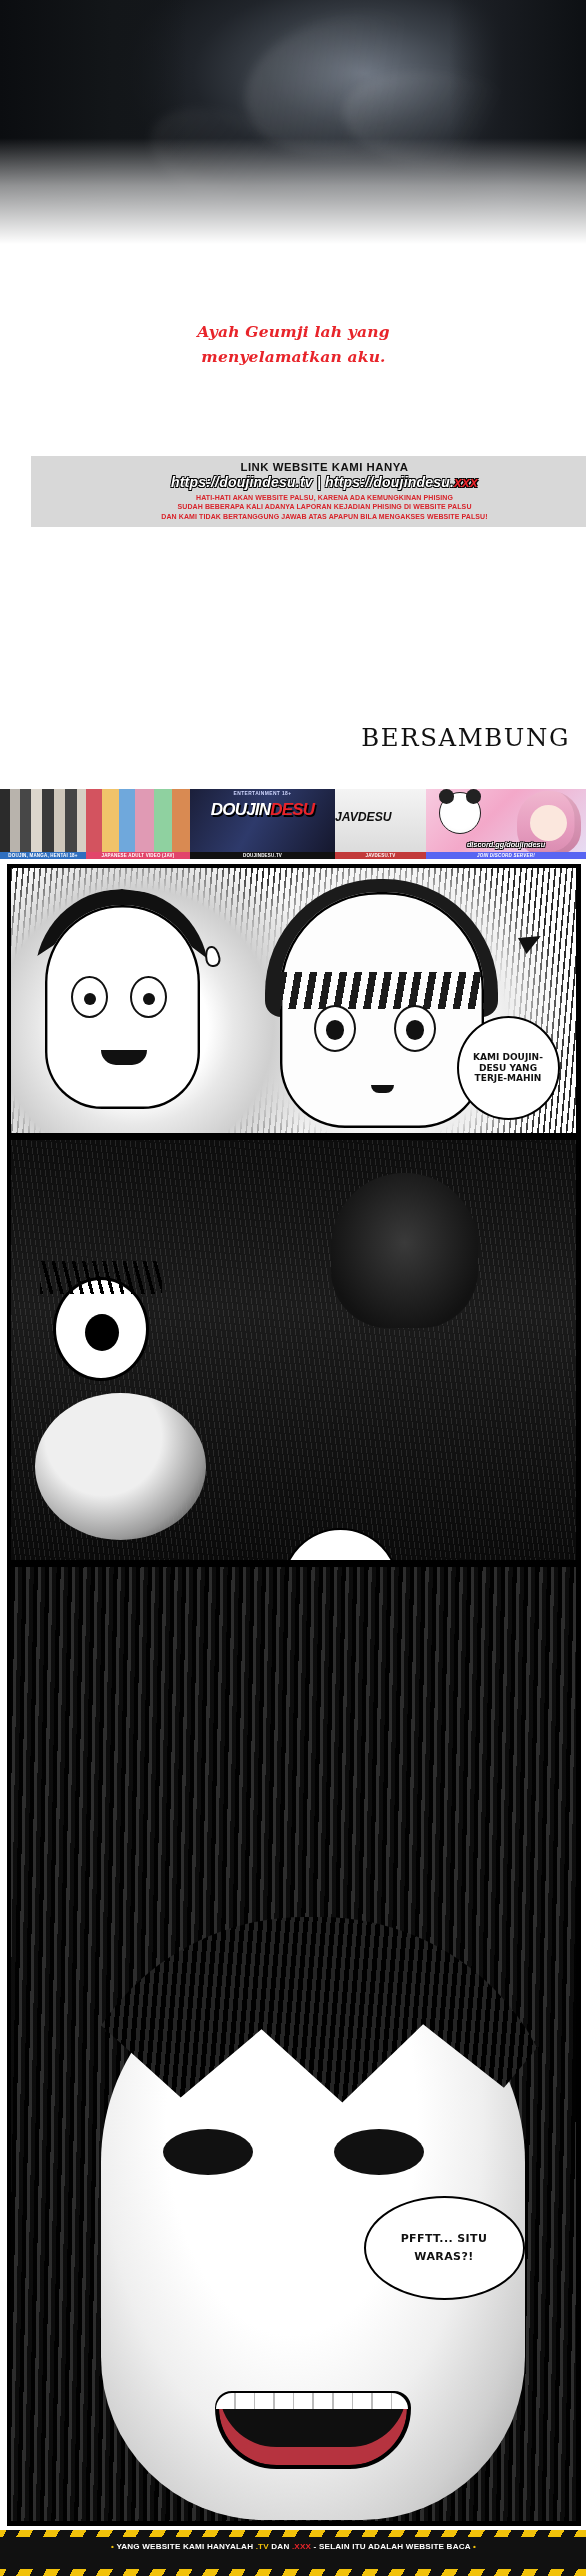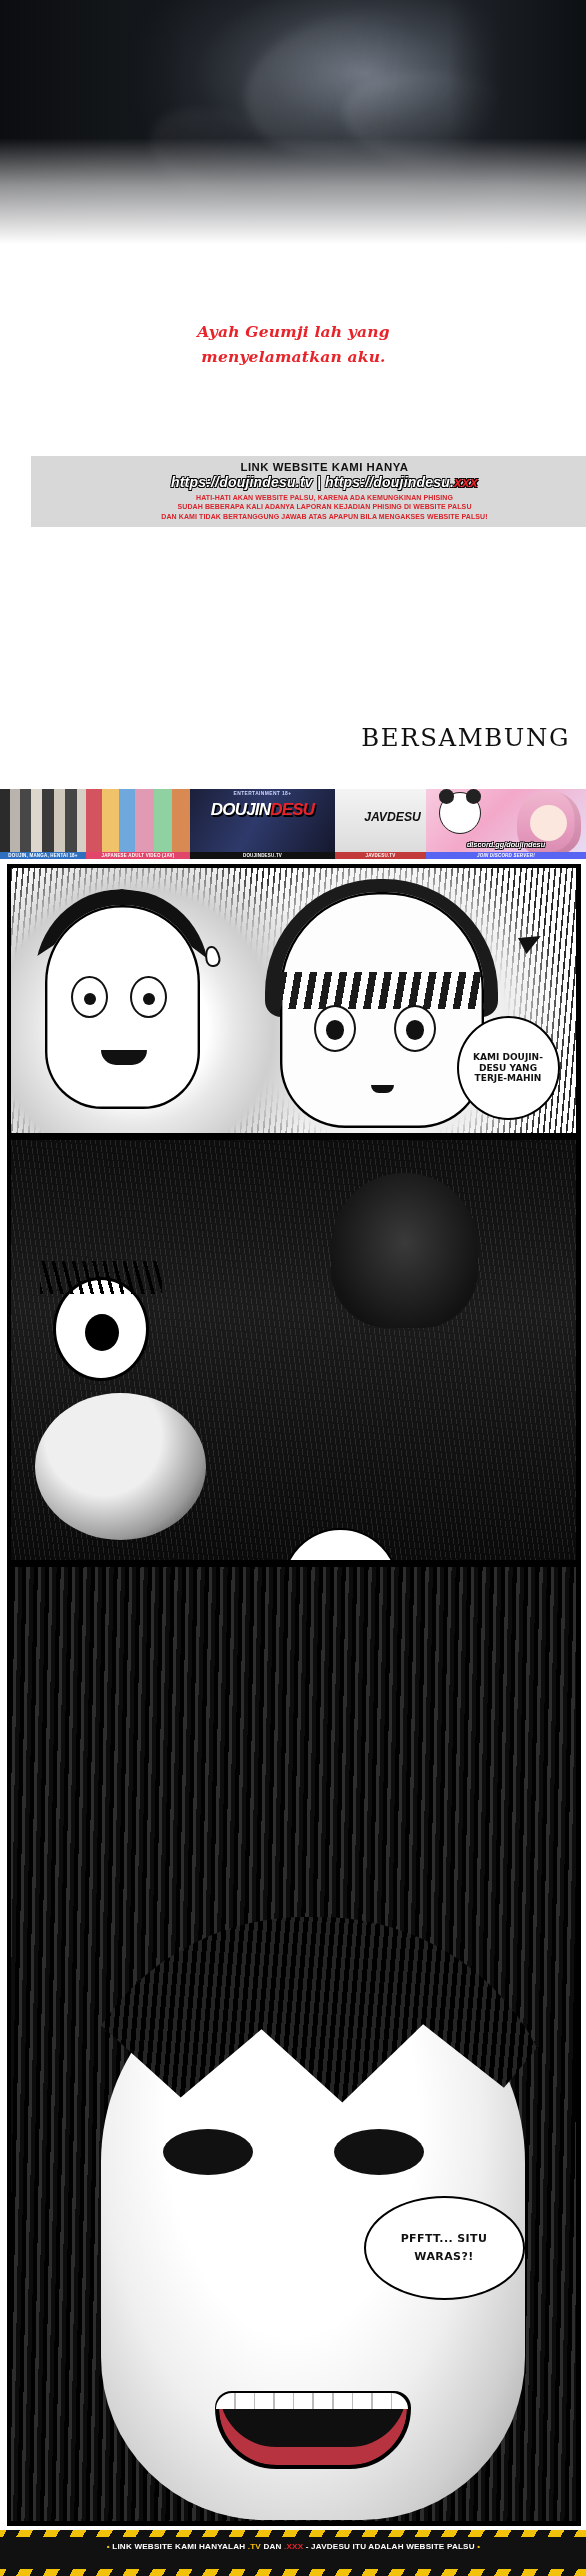--- a/index.html
+++ b/index.html
@@ -150,22 +150,22 @@
     text-shadow: 1.6px 1.6px 0 #000;
   }
   .ad3 .logo .d2 { color:#e8242a; }
   .ad3 .small {
     position:absolute; left:0; right:0; top:1.6px; text-align:center;
     font-size:4.9px; font-weight:bold; color:#cfd6ff; letter-spacing:0.4px;
   }
   .ad3 .ad-cap { background:#111; }
   .ad4 { width: 91px; background: linear-gradient(180deg,#f4f4f4,#d9d9d9); }
   .ad4 .logo {
-    position:absolute; left:0; right:0; top:21px; text-align:center;
-    font-size:12.2px; font-weight:bold; font-style:italic; color:#111;margin-left:24px;
+    position:absolute; left:0; right:0; top:21px; text-align:left;
+    font-size:12.2px; font-weight:bold; font-style:italic; color:#111;
   }
   .ad4 .ad-cap { background:#c23a3a; }
   .ad5 { width: 160px;
     background: linear-gradient(135deg,#f7cbe0 0%, #f3a8c9 40%, #e6dff5 100%);
     font-style: italic;
   }
   .ad5 .panda {
     position:absolute; left: 13px; top: 3.3px; width: 42px; height: 42px;
     border-radius: 50%;
     background: radial-gradient(circle at 50% 45%, #fff 0 60%, #f1f1f1 100%);
@@ -495,19 +495,19 @@
     </div>
 
     <div class="bubble bub3">PFFTT... SITU WARAS?!</div>
   </div>
 
   <div class="bottombar">
     <div class="hazard hz-top"></div>
     <div class="hazard hz-bot"></div>
     <div class="bottom-text">
       <span class="dot">•</span>
-      <span>LINK WEBSITE KAMI HANYALAH </span><span class="tv">.TV</span><span> DAN </span><span class="xxx">.XXX</span><span> - JAVDESU ITU ADALAH WEBSITE PALSU</span>
+      <span>YANG WEBSITE KAMI HANYALAH </span><span class="tv">.TV</span><span> DAN </span><span class="xxx">.XXX</span><span> - SELAIN ITU ADALAH WEBSITE BACA</span>
       <span class="dot">•</span>
     </div>
   </div>
 
 </div>
 
 
 </body></html>

